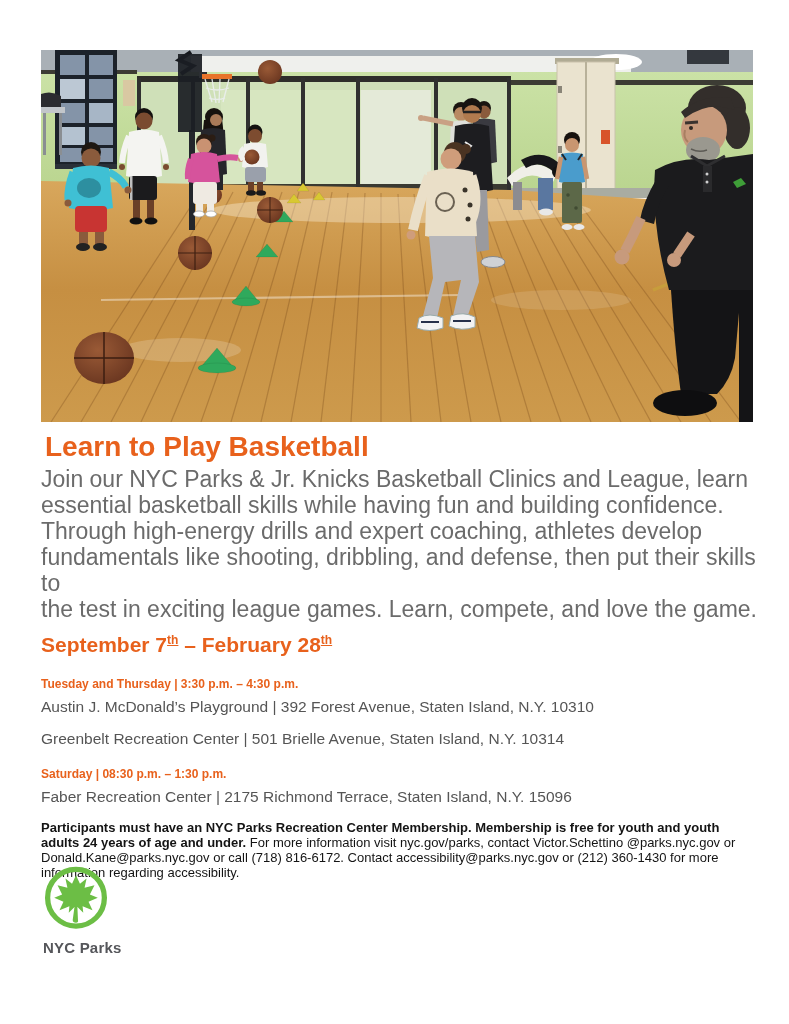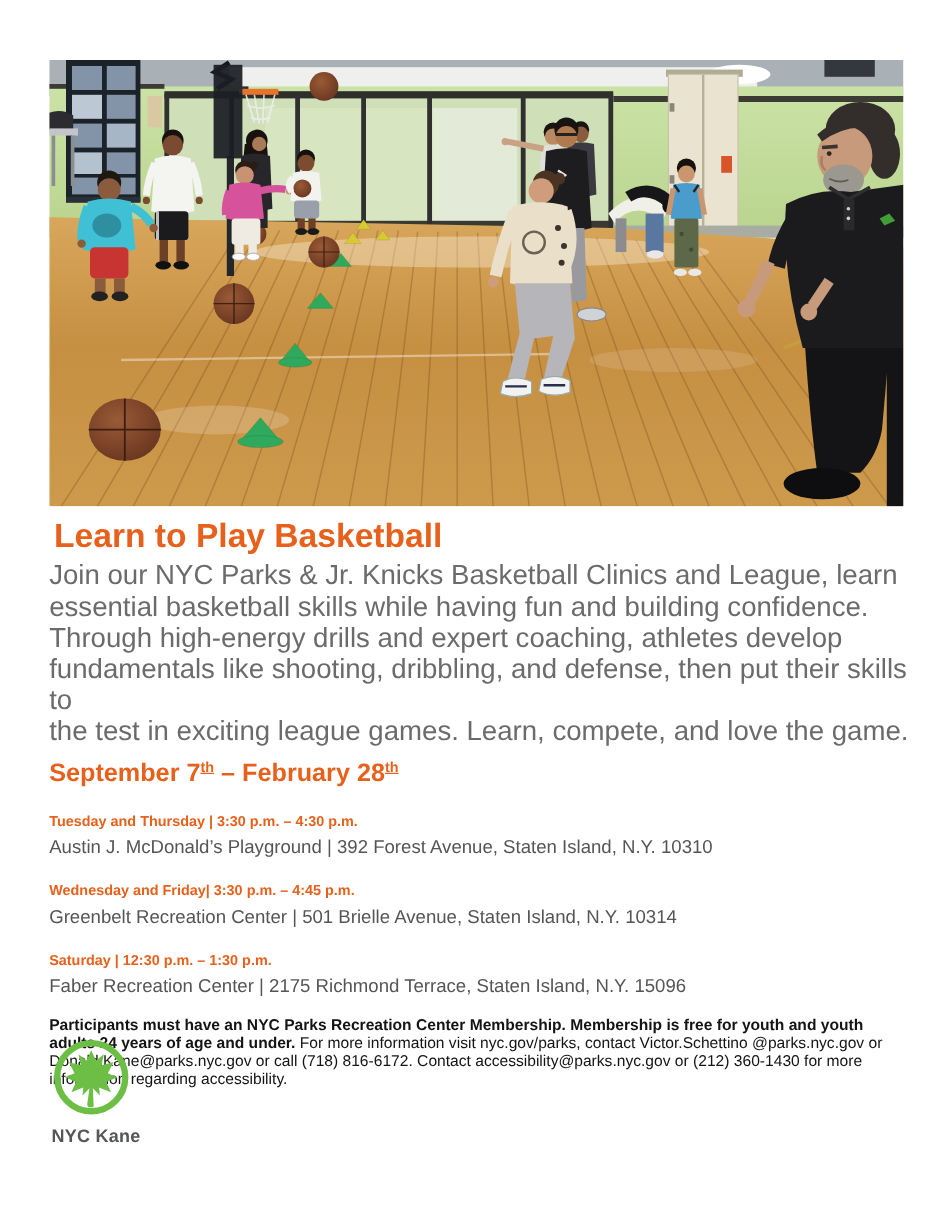--- a/index.html
+++ b/index.html
@@ -371,32 +371,31 @@
 the test in exciting league games. Learn, compete, and love the game.</p>
 
   <div class="date-range"><span>September 7</span><sup>th</sup><span> – </span><span>February 28</span><sup>th</sup></div>
 
   <div class="session">
     <div class="session-head">Tuesday and Thursday | 3:30 p.m. – 4:30 p.m.</div>
     <div class="session-loc">Austin J. McDonald’s Playground | 392 Forest Avenue, Staten Island, N.Y. 10310</div>
   </div>
 
   <div class="session">
-    <div class="session-head">Wednesday and Friday| 3:30 p.m. – 4:45 p.m.</div>
     <div class="session-loc">Greenbelt Recreation Center | 501 Brielle Avenue, Staten Island, N.Y. 10314</div>
   </div>
 
   <div class="session">
-    <div class="session-head">Saturday | 12:30 p.m. – 1:30 p.m.</div>
+    <div class="session-head">Saturday | 08:30 p.m. – 1:30 p.m.</div>
     <div class="session-loc">Faber Recreation Center | 2175 Richmond Terrace, Staten Island, N.Y. 15096</div>
   </div>
 
   <p class="fine-print"><span class="fp-bold">Participants must have an NYC Parks Recreation Center Membership. Membership is free for youth and youth adults 24 years of age and under.</span><span> For more information visit nyc.gov/parks, contact Victor.Schettino @parks.nyc.gov or Donald.Kane@parks.nyc.gov or call (718) 816-6172. Contact accessibility@parks.nyc.gov or (212) 360-1430 for more information regarding accessibility.</span></p>
 </div>
 
 <div class="logo">
   <svg class="logo-mark" viewBox="0 0 100 104" xmlns="http://www.w3.org/2000/svg">
     <circle cx="50" cy="50" r="43" fill="none" stroke="#6CBE45" stroke-width="8"></circle>
     <path fill="#6CBE45" d="M50,16 L56,29 L66,21 L63,35 L78,31 L71,45 L83,50 L69,56 L75,69 L60,63 L61,73 L53,65 L52,64 L48,64 L47,65 L39,73 L40,63 L25,69 L31,56 L17,50 L29,45 L22,31 L37,35 L34,21 L44,29 Z"></path>
     <path fill="#6CBE45" d="M48,62 L45,84 Q45,88 50,88 Q54,88 53,84 L52,62 Z"></path>
   </svg>
-  <div class="logo-label">NYC Kane</div>
+  <div class="logo-label">NYC Parks</div>
 </div>
 
 </body></html>

